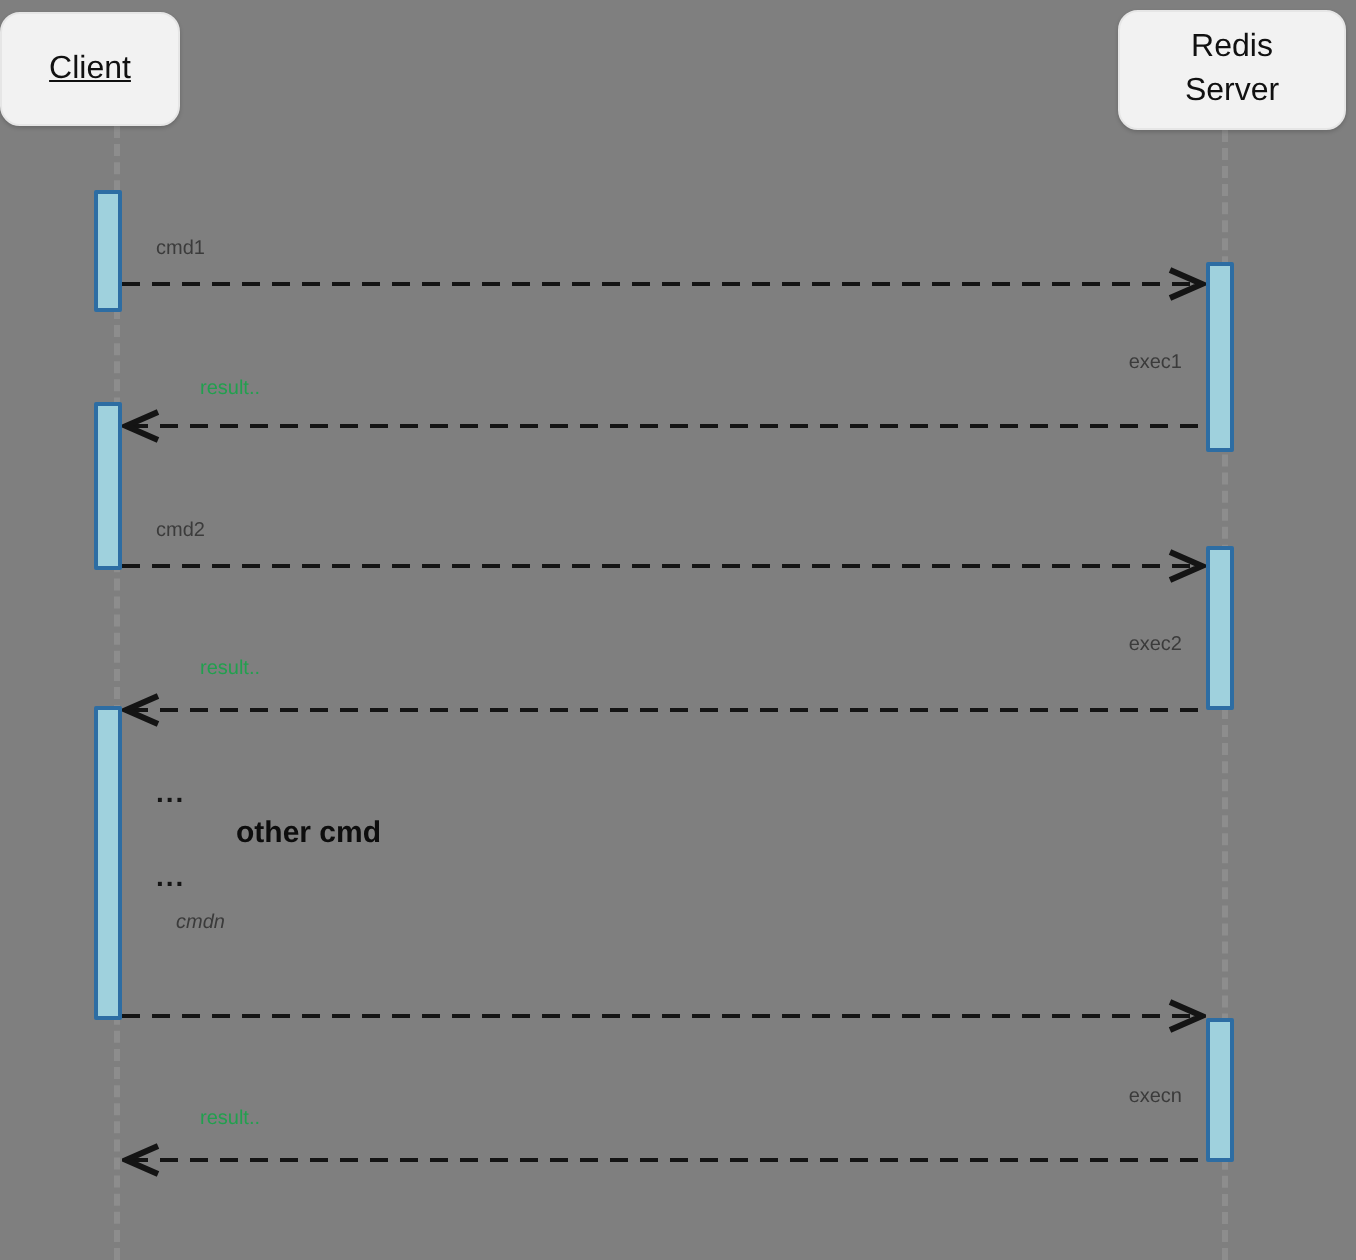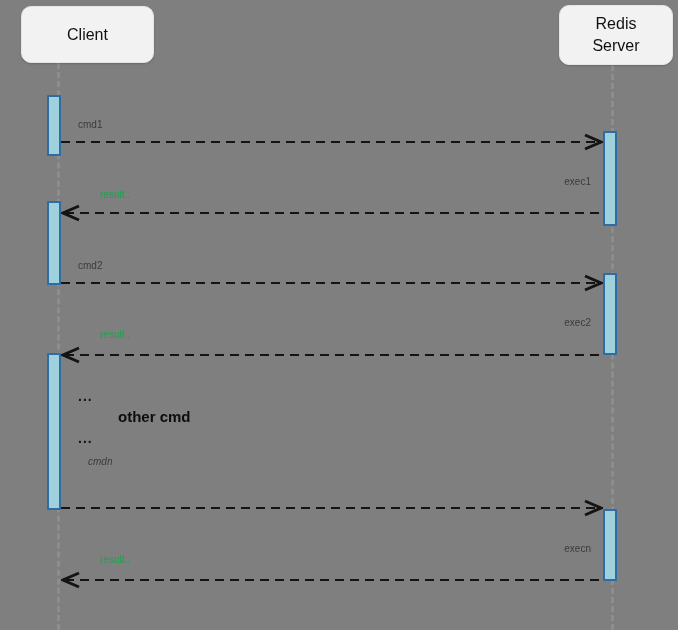--- a/index.html
+++ b/index.html
@@ -6,21 +6,21 @@
   .diagram{
     position:relative;width:678px;height:630px;background:#7f7f7f;
     font-family:"Liberation Sans",sans-serif;overflow:hidden;
   }
   .actor{
     position:absolute;background:#f2f2f2;border:1px solid #e6e6e6;border-radius:10px;
     display:flex;align-items:center;justify-content:center;
     font-size:16px;color:#111;text-align:center;white-space:pre-line;line-height:1.35;
     box-shadow:0 1px 2px rgba(0,0,0,0.18);box-sizing:border-box;
   }
-  .actor.client{left:21px;top:6px;width:133px;height:57px;}
+  .actor.client{left:0;top:6px;width:90px;height:57px;text-decoration:underline;}
   .actor.server{left:559px;top:5px;width:114px;height:60px;}
   .lifeline{position:absolute;width:0;border-left:3px dashed #8d8d8d;}
   .lifeline.client{left:57px;top:63px;height:567px;}
   .lifeline.server{left:611px;top:65px;height:565px;}
   .bar{
     position:absolute;width:14px;background:#9fd1dd;border:2px solid #2d6da3;
     box-sizing:border-box;border-radius:1px;
   }
   .bar.c1{left:47px;top:95px;height:61px;}
   .bar.c2{left:47px;top:201px;height:84px;}

